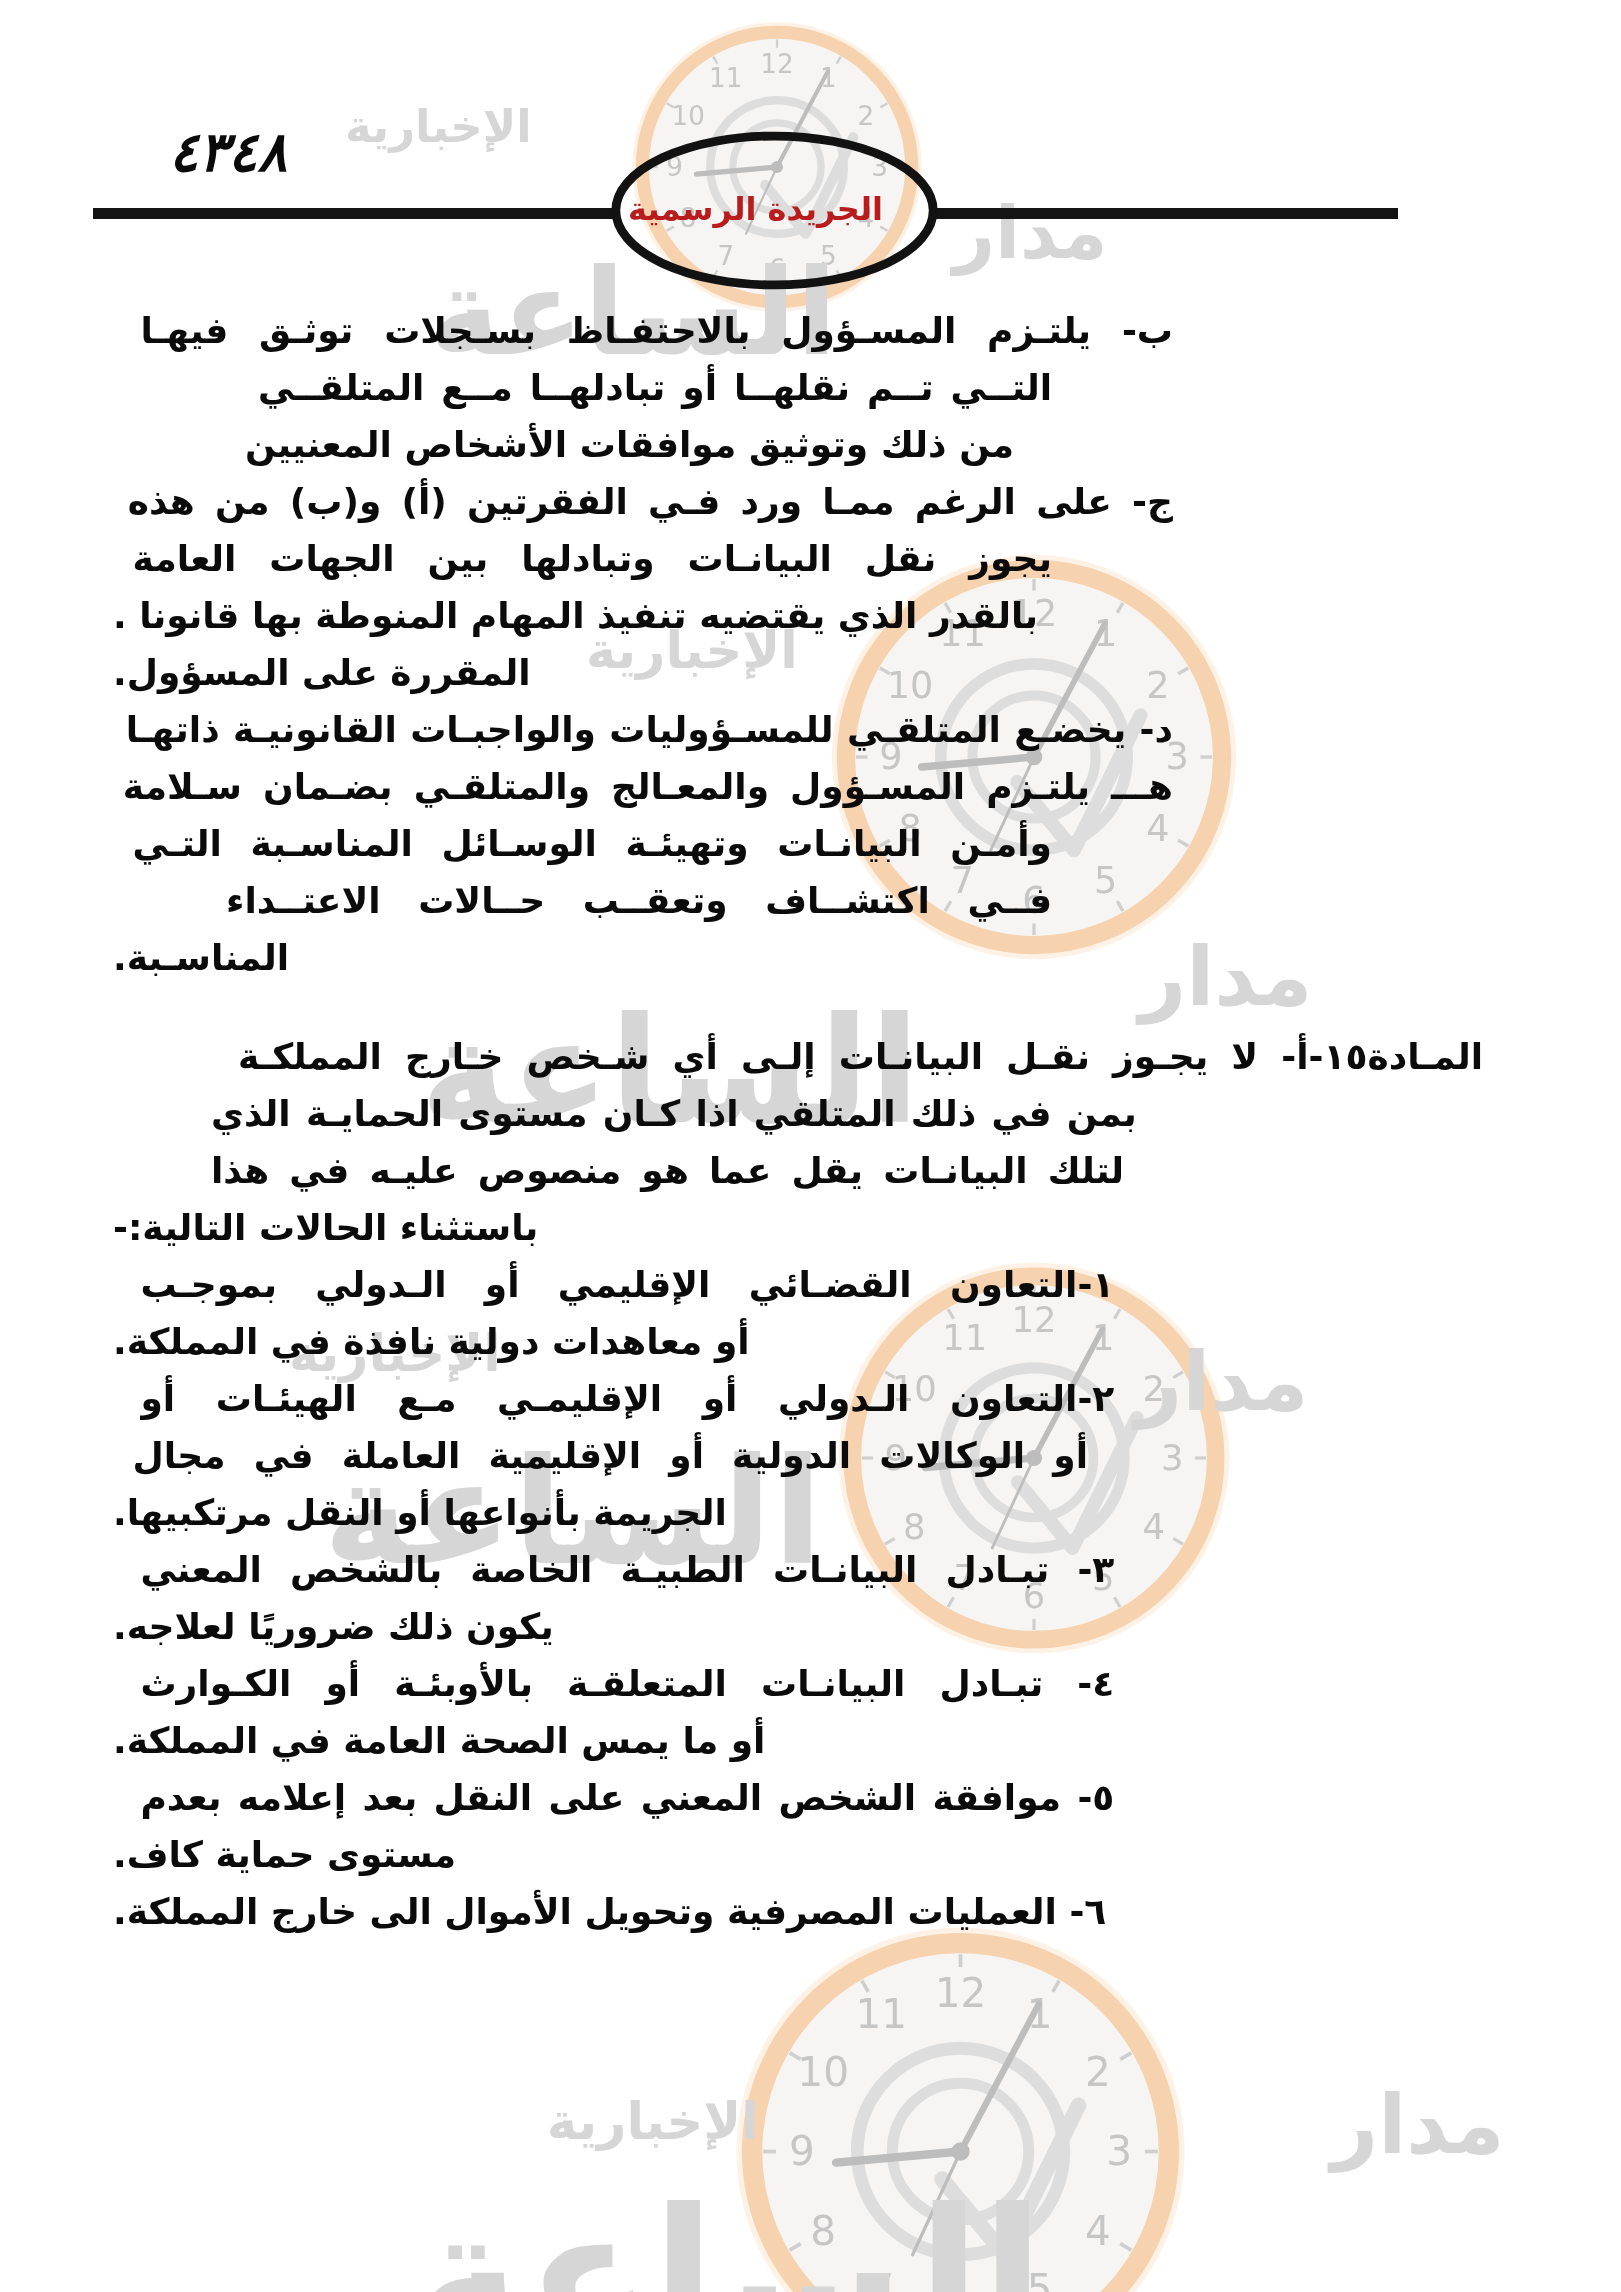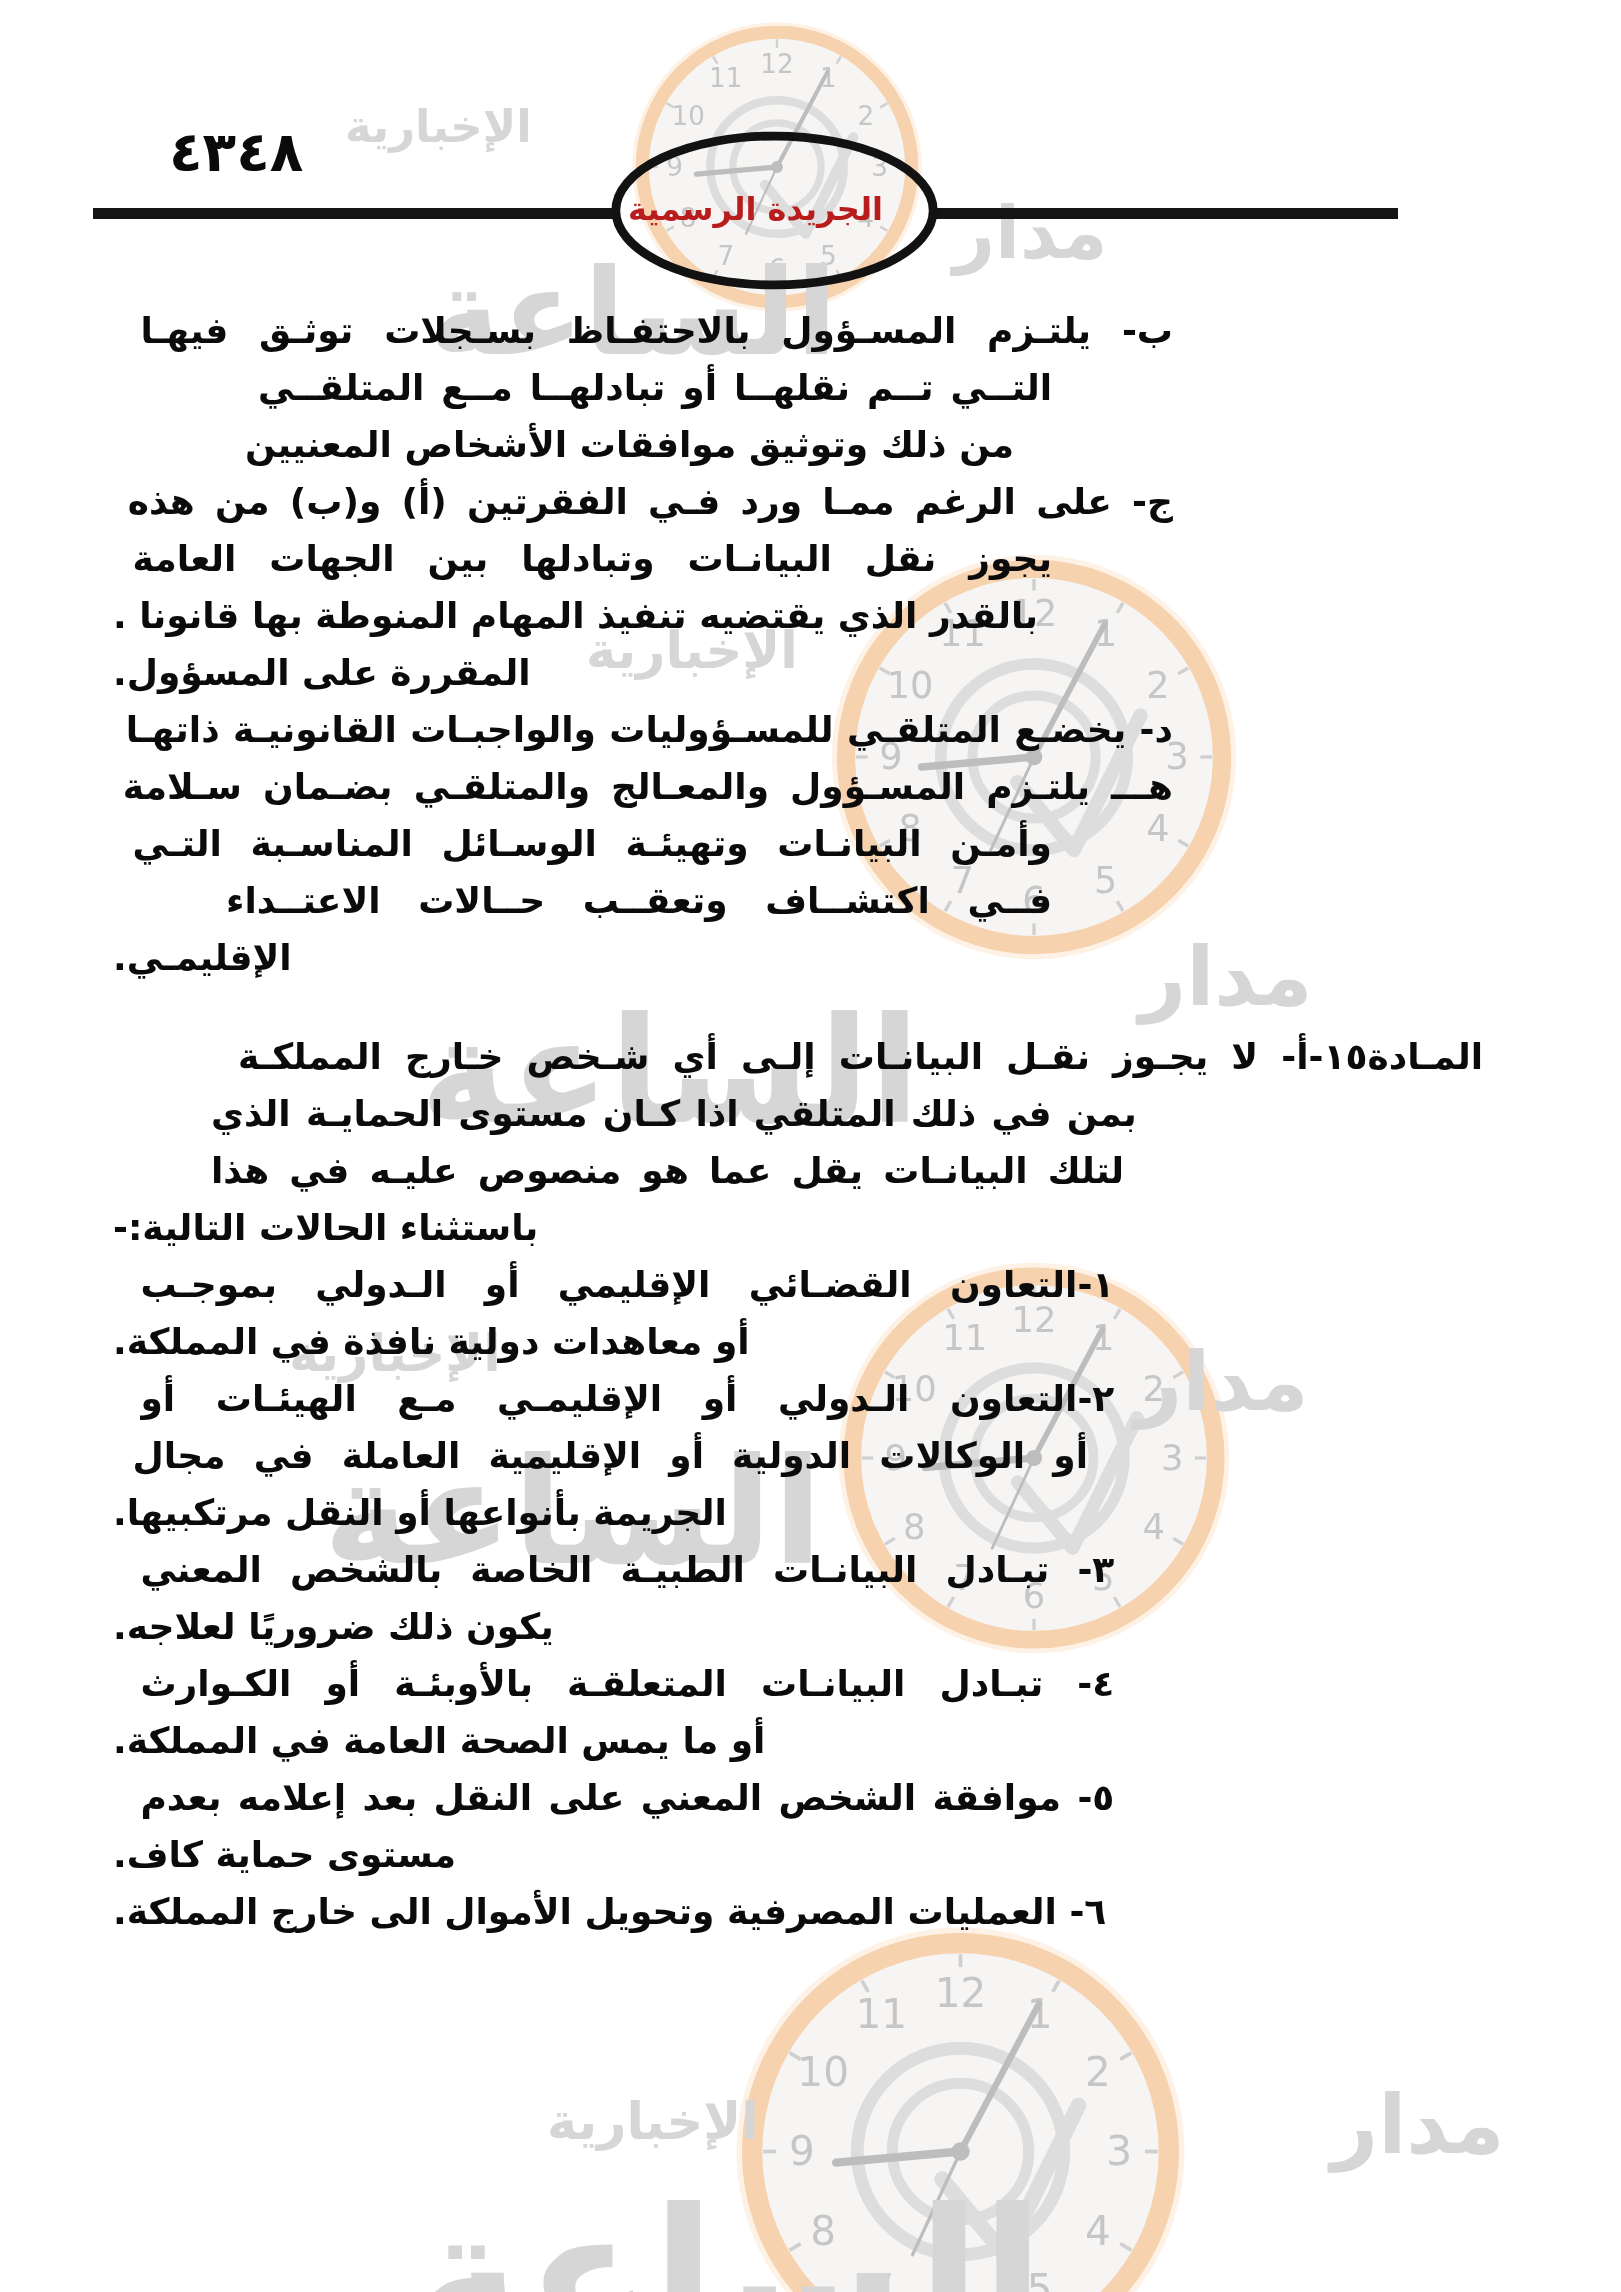--- a/index.html
+++ b/index.html
@@ -7,20 +7,21 @@
     position:relative;width:1621px;height:2293px;margin:0 auto;
     background:#ffffff;overflow:hidden;
     font-family:"DejaVu Sans","Liberation Sans",sans-serif;
     direction:rtl;
   }
   
   .page-number{
     position:absolute;left:169px;top:123px;z-index:3;
     font-size:55px;font-weight:bold;color:#0a0a0a;line-height:59px;
     direction:rtl;
+    font-style:italic;
   }
   .rule{position:absolute;top:208px;height:10.8px;background:#141414;z-index:2;}
   .rule-left{left:93px;width:526px;}
   .rule-right{left:929px;width:469px;}
   .header-ellipse{position:absolute;left:606px;top:127px;z-index:3;}
   .header-title{
     position:absolute;left:589px;top:190px;width:333px;z-index:4;
     text-align:center;font-size:32px;font-weight:bold;color:#b91c1c;
   }
   
@@ -234,21 +235,21 @@
       <div class="ln j" style="margin-right:75px;margin-left:145px">التــي تــم نقلهــا أو تبادلهــا مــع المتلقــي والغــرض</div>
       <div class="ln j" style="margin-right:113px;margin-left:132px">من ذلك وتوثيق موافقات الأشخاص المعنيين على النقل.</div>
       <div class="ln j" style="margin-right:-46px;margin-left:14.7px">ج- على الرغم ممـا ورد فـي الفقرتين (أ) و(ب) من هذه المـادة</div>
       <div class="ln j" style="margin-right:75px;margin-left:19.6px">يجوز نقل البيانـات وتبادلها بين الجهات العامة المختصة</div>
       <div class="ln r" style="margin-right:49px">بالقدر الذي يقتضيه تنفيذ المهام المنوطة بها قانونا .</div>
       <div class="ln r" style="margin-right:88px">المقررة على المسؤول.</div>
       <div class="ln j" style="margin-right:-46px;margin-left:12.7px">د- يخضـع المتلقـي للمسـؤوليات والواجبـات القانونيـة ذاتهـا</div>
       <div class="ln j" style="margin-right:-46px;margin-left:9.8px">هـــ يلتـزم المسـؤول والمعـالج والمتلقـي بضـمان سـلامة</div>
       <div class="ln j" style="margin-right:75px;margin-left:19.6px">وأمـن البيانـات وتهيئـة الوسـائل المناسـبة التـي تسـاعد</div>
       <div class="ln j" style="margin-right:75px;margin-left:113px">فــي اكتشــاف وتعقــب حــالات الاعتــداء علــى أمنهــا</div>
-      <div class="ln r" style="margin-right:377px">الإقليمـي.</div>
+      <div class="ln r" style="margin-right:377px">المناسـبة.</div>
     </div>
     <div class="sec2">
       <div class="ln j" style="margin-right:-356px;margin-left:125px">المـادة١٥-أ- لا يجـوز نقـل البيانـات إلـى أي شـخص خـارج المملكـة</div>
       <div class="ln j" style="margin-right:-9.8px;margin-left:98px">بمن في ذلك المتلقي اذا كـان مستوى الحمايـة الذي يوفره</div>
       <div class="ln j" style="margin-right:2.9px;margin-left:98px">لتلك البيانـات يقل عما هو منصوص عليـه في هذا القانون</div>
       <div class="ln r" style="margin-right:2px">باستثناء الحالات التالية:-</div>
       <div class="ln j" style="margin-right:12.7px;margin-left:27.4px">١-التعاون القضـائي الإقليمي أو الـدولي بموجـب اتفاقيـات</div>
       <div class="ln r" style="margin-right:41px">أو معاهدات دولية نافذة في المملكة.</div>
       <div class="ln j" style="margin-right:12.7px;margin-left:27.4px">٢-التعاون الـدولي أو الإقليمـي مـع الهيئـات أو المنظمـات</div>
       <div class="ln j" style="margin-right:39px;margin-left:19.6px">أو الوكالات الدولية أو الإقليمية العاملة في مجال مكافحة</div>

